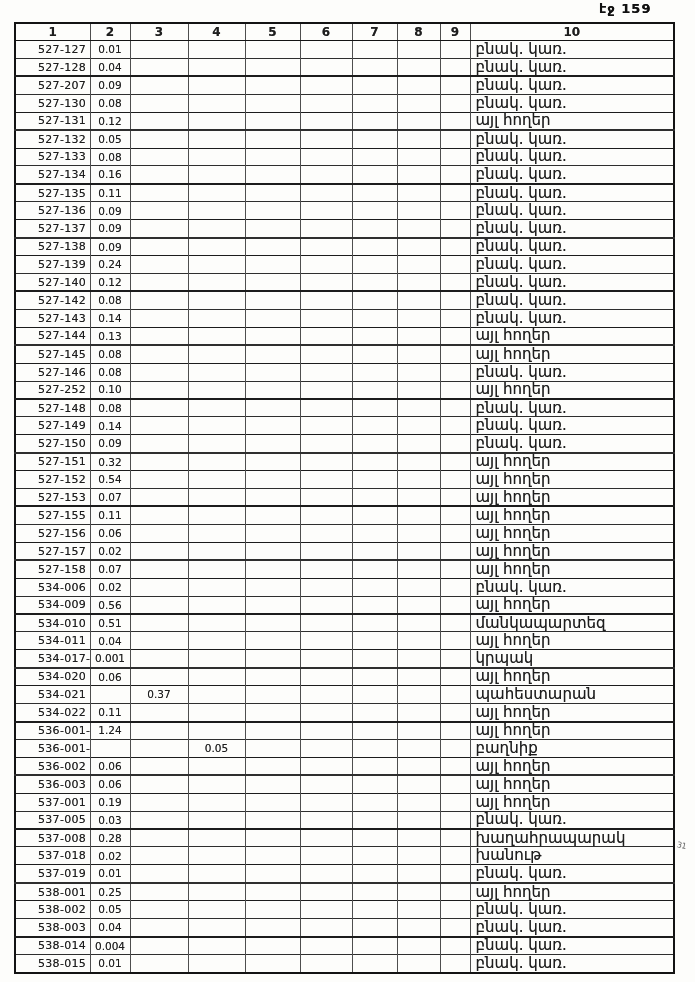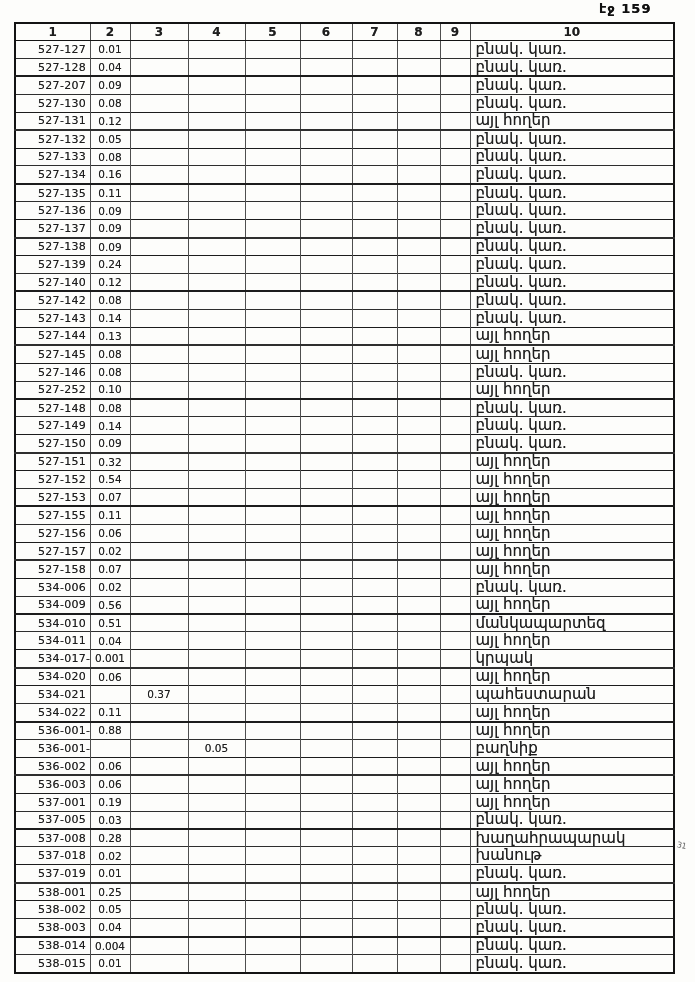--- a/index.html
+++ b/index.html
@@ -542,21 +542,21 @@
           <td class="c4"></td>
           <td class="c5"></td>
           <td class="c6"></td>
           <td class="c7"></td>
           <td class="c8"></td>
           <td class="c9"></td>
           <td class="c10">այլ հողեր</td>
         </tr>
         <tr>
           <td class="c1">536-001- 01</td>
-          <td class="c2">0.88</td>
+          <td class="c2">1.24</td>
           <td class="c3"></td>
           <td class="c4"></td>
           <td class="c5"></td>
           <td class="c6"></td>
           <td class="c7"></td>
           <td class="c8"></td>
           <td class="c9"></td>
           <td class="c10">այլ հողեր</td>
         </tr>
         <tr>

